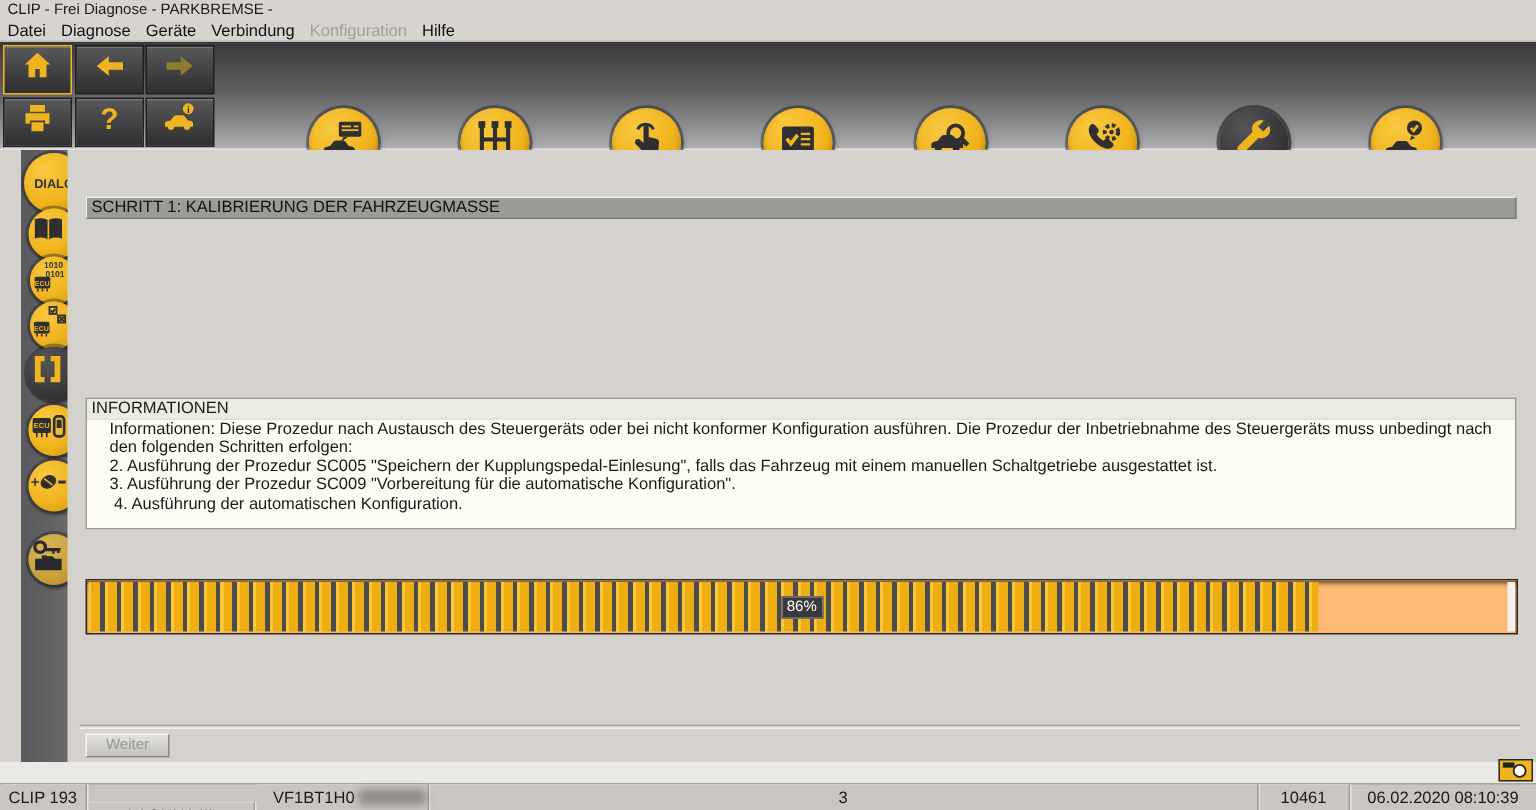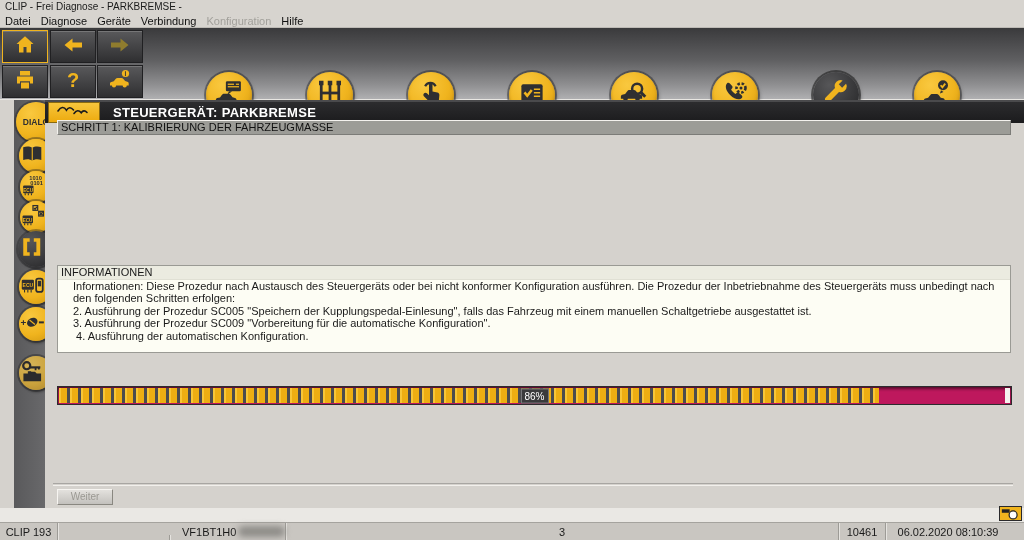--- a/index.html
+++ b/index.html
@@ -52,33 +52,33 @@
   .content { position:absolute; left:45px; top:100px; width:979px; height:408px; background:#d5d2cd; }
   .chead { position:absolute; left:0; top:0; width:979px; height:23px;
            background:linear-gradient(180deg,#2c2c2e,#1b1b1d); border-top:2px solid #4a4a4c;
            display:flex; align-items:center; }
   .logo { width:52px; height:21px; margin-left:3px;
           background:linear-gradient(180deg,#f7c63c,#edaa0e); border:1px solid #8a6a10;
           display:flex; align-items:center; justify-content:center; }
   .logo svg { width:40px; height:15px; }
   .ctitle { color:#ffffff; font-weight:bold; font-size:13px; padding-left:13px; letter-spacing:.3px; }
 
-  .stepbar { position:absolute; left:12px; top:20px; width:954px; height:15px;
+  .stepbar { position:absolute; left:12px; top:31px; width:954px; height:15px;
              background:#9c9c97; border:1px solid #f4f2ee; border-right-color:#7c7c78;
              border-bottom-color:#7c7c78; font-size:11px; color:#111;
              line-height:13px; padding-left:3px; }
 
   .infopanel { position:absolute; left:12px; top:165px; width:954px; height:88px;
                background:#fdfdf4; border:1px solid #9a9a94; font-size:11px; color:#1a1a1a;
                overflow:hidden; }
   .infopanel .ih { background:#ebebe0; padding:0 3px; line-height:13px; border-bottom:1px solid #e0e0d4; }
   .infopanel .il { padding:0 3px; line-height:12.4px; white-space:pre-wrap;margin-left:12px; }
 
-  .progress { position:absolute; left:12px; top:286px; width:955px; height:19px;
-              background:#be185d; border:1px solid #2c2c2e;
+  .progress { position:absolute; left:12px; top:286px; width:955px; height:37px;
+              background:#fdba74; border:1px solid #2c2c2e;
               box-shadow:inset 0 2px 3px rgba(0,0,0,.55); }
   .pfill { position:absolute; left:1px; top:1px; bottom:1px; width:86%;
            background:repeating-linear-gradient(90deg,#f8c637 0 2px,#eeae12 2px 8px,#4c4c4e 8px 11px); }
   .pcap { position:absolute; right:1px; top:1px; bottom:1px; width:5px; background:#f4f2ee; }
   .plabel { position:absolute; left:50%; top:50%; transform:translate(-50%,-50%);
             background:#3a3a3c; color:#fff; font-size:10px; line-height:13px; padding:0 3px;
             border:1px solid #77777a; }
 
   .groove { position:absolute; left:8px; top:383px; width:960px; height:3px;
             border-top:1px solid #a8a6a2; border-bottom:1px solid #f2f0ec; }
@@ -313,31 +313,20 @@
           <circle cx="7" cy="7" r="3.2" fill="none" stroke="#2f2f31" stroke-width="2"></circle>
           <path d="M9.8 8.5l9.5 0" stroke="#2f2f31" stroke-width="2"></path>
           <path d="M15 8.5v2.5M18 8.5v2" stroke="#2f2f31" stroke-width="1.6"></path>
           <path fill="#2f2f31" d="M4 14h4l1.5-1.5h5L16 14h4v7H4z"></path>
           <rect x="8" y="12" width="3" height="2" fill="#2f2f31"></rect>
         </svg></span>
   </div>
 </div>
 
 <div class="content">
-  <div class="chead">
-    <div class="logo">
-      <span><svg viewBox="0 0 40 15">
-            <g fill="none" stroke="#1b1b1d" stroke-width="1.6" stroke-linecap="round">
-              <path d="M4 8c3-4.5 6-4.5 8.5-.8 2-3.2 4.5-3.2 7-.2"></path>
-              <path d="M20 10.5c2.5-3.5 5-3.5 7.2-.7 1.7-2.5 3.8-2.5 5.8-.3"></path>
-            </g>
-          </svg></span>
-    </div>
-    <div class="ctitle">STEUERGERÄT: PARKBREMSE</div>
-  </div>
 
   <div class="stepbar">SCHRITT 1: KALIBRIERUNG DER FAHRZEUGMASSE</div>
 
   <div class="infopanel">
     <div class="ih">INFORMATIONEN</div>
     <div class="il">Informationen: Diese Prozedur nach Austausch des Steuergeräts oder bei nicht konformer Konfiguration ausführen. Die Prozedur der Inbetriebnahme des Steuergeräts muss unbedingt nach den folgenden Schritten erfolgen:</div>
     <div class="il">2. Ausführung der Prozedur SC005 "Speichern der Kupplungspedal-Einlesung", falls das Fahrzeug mit einem manuellen Schaltgetriebe ausgestattet ist.</div>
     <div class="il">3. Ausführung der Prozedur SC009 "Vorbereitung für die automatische Konfiguration".</div>
     <div class="il"> 4. Ausführung der automatischen Konfiguration.</div>
   </div>
@@ -362,15 +351,15 @@
 </div>
 
 <div class="statusbar">
   <div class="scell" style="width:58px;">CLIP 193</div>
   <div class="scell" style="width:112px;margin-top:12px;">LAGUNA III</div>
   <div class="scell vin" style="width:116px;">
       <span>VF1BT1H0</span>
       <span class="blurblob"></span>
     </div>
   <div class="scell" style="width:553px;">3</div>
-  <div class="scell" style="width:47px;">10461</div>
+  <div class="scell" style="width:61px;">10461</div>
   <div class="scell" style="width:124px;border-right:none;box-shadow:none;">06.02.2020 08:10:39</div>
 </div>
 
 </body></html>

